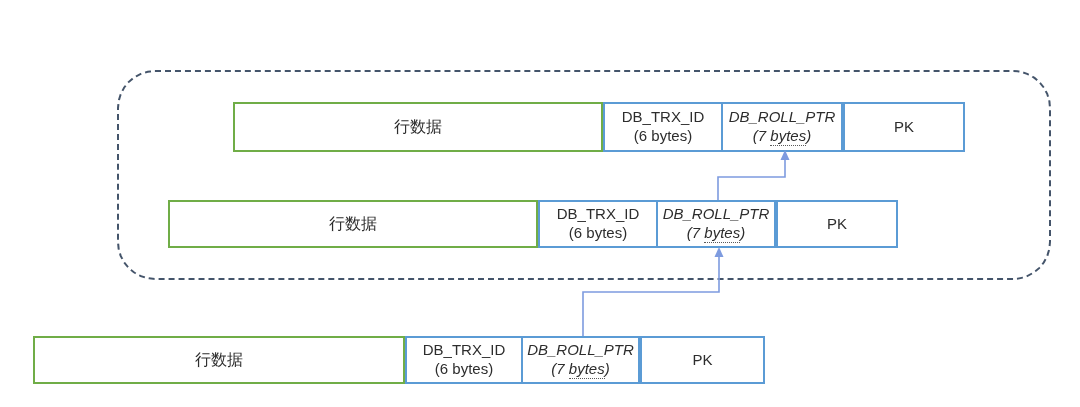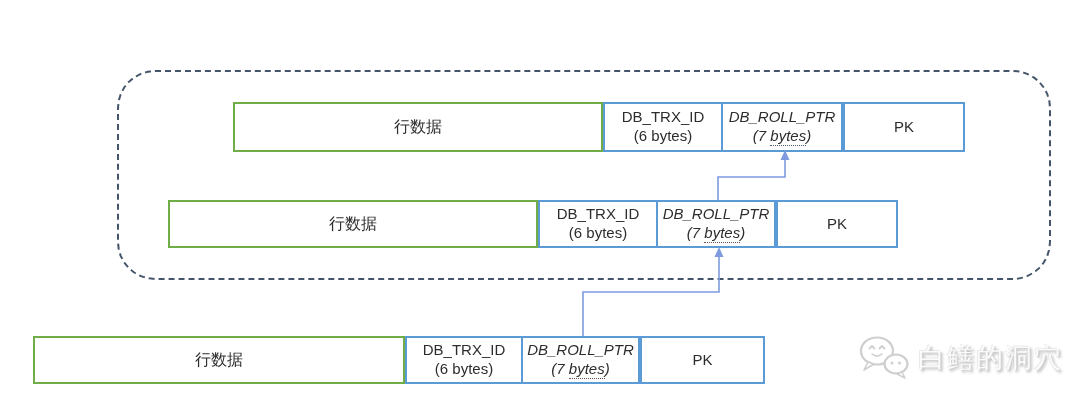--- a/index.html
+++ b/index.html
@@ -147,28 +147,14 @@
       <path d="M718 200 V177 H785 V159" fill="none" stroke="#7e9bdf" stroke-width="1.6"></path>
       <polygon points="785,150 780.5,160 789.5,160" fill="#7e9bdf"></polygon>
     </g>
 
     <g>
       <path d="M583 336 V292 H719 V256" fill="none" stroke="#7e9bdf" stroke-width="1.6"></path>
       <polygon points="719,247 714.5,257 723.5,257" fill="#7e9bdf"></polygon>
     </g>
   </svg>
 
-  <div class="watermark">
-    <svg width="52" height="48" viewBox="0 0 52 48" xmlns="http://www.w3.org/2000/svg">
-      <ellipse cx="19" cy="17" rx="16" ry="13.5" fill="#ffffff" stroke="#cfcfcf" stroke-width="2.2"></ellipse>
-      <path d="M10 28 L6 36 L16 30 Z" fill="#ffffff" stroke="#cfcfcf" stroke-width="1.6" stroke-linejoin="round"></path>
-      <path d="M11.5 14.5 L14 12 L16.5 14.5" fill="none" stroke="#cfcfcf" stroke-width="1.8" stroke-linecap="round"></path>
-      <path d="M21.5 14.5 L24 12 L26.5 14.5" fill="none" stroke="#cfcfcf" stroke-width="1.8" stroke-linecap="round"></path>
-      <path d="M14 20 Q19 24 24 20" fill="none" stroke="#cfcfcf" stroke-width="1.6" stroke-linecap="round"></path>
-      <ellipse cx="38" cy="30" rx="11.5" ry="9.5" fill="#ffffff" stroke="#cfcfcf" stroke-width="2.2"></ellipse>
-      <path d="M44 38 L47 44 L39 40 Z" fill="#ffffff" stroke="#cfcfcf" stroke-width="1.4" stroke-linejoin="round"></path>
-      <circle cx="34" cy="29" r="1.5" fill="#cfcfcf"></circle>
-      <circle cx="41.5" cy="29" r="1.5" fill="#cfcfcf"></circle>
-    </svg>
-    <span class="watermark-text">白鳝的洞穴</span>
-  </div>
 
 </div>
 
 </body></html>

